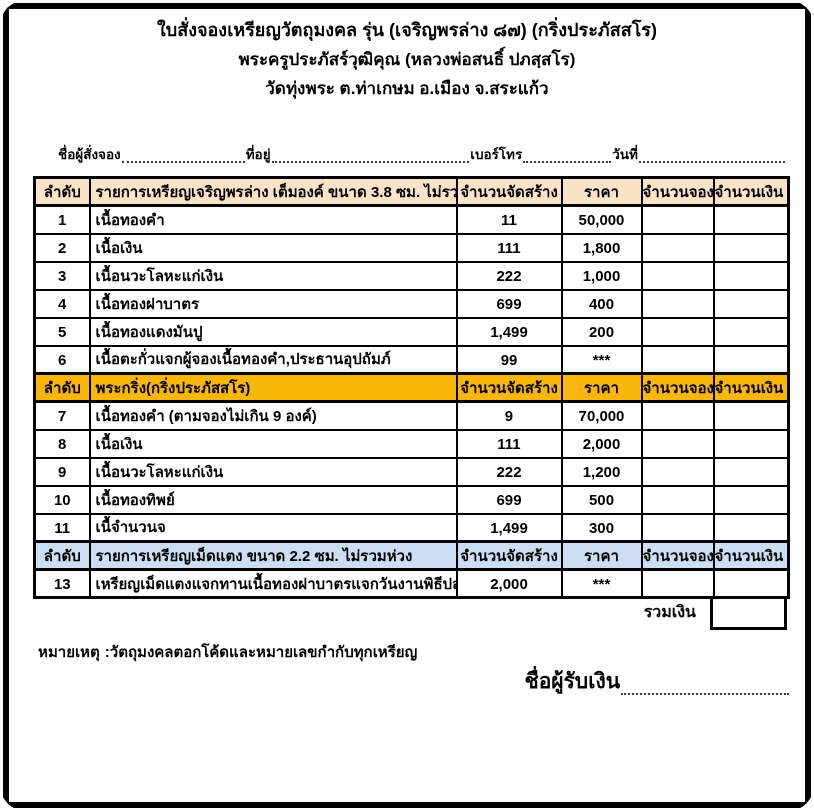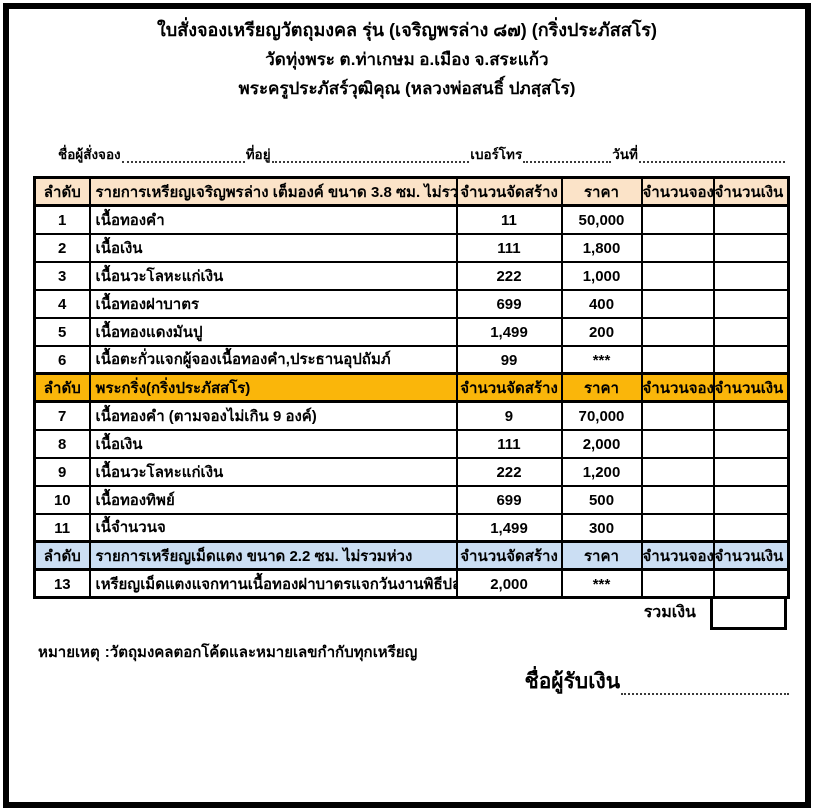--- a/index.html
+++ b/index.html
@@ -1,19 +1,19 @@
 <!DOCTYPE html>
 <html><head>
 <meta charset="utf-8">
 <style>
   * { margin:0; padding:0; box-sizing:border-box; }
   html,body { background:#ffffff; }
   body { font-family:"Liberation Sans","DejaVu Sans",sans-serif; color:#000; }
   .page {
-    position:relative; width:814px; height:811px; background:#fff; overflow:hidden;
+    position:relative; width:814px; height:811px; background:#fff; overflow:hidden;border-radius:26px;
   }
   .frame {
     position:absolute; top:3px; left:3px; right:3px; bottom:3px;
     border:6px solid #000; pointer-events:none;
   }
   .title-block { padding-top:16px; }
   .title-line { text-align:center; font-weight:bold; font-size:18px; line-height:29px; white-space:nowrap; }
   .title-line.t2, .title-line.t3 { font-size:17px; }
 
   .order-line {
@@ -58,22 +58,22 @@
   .d5 { width:168px; margin-bottom:2px; }
 </style>
 </head>
 <body>
 
 <div class="page">
   <div class="frame"></div>
 
   <div class="title-block">
     <div class="title-line t1">ใบสั่งจองเหรียญวัตถุมงคล  รุ่น  (เจริญพรล่าง ๘๗) (กริ่งประภัสสโร)</div>
+    <div class="title-line t2">พระครูประภัสร์วุฒิคุณ  (หลวงพ่อสนธิ์  ปภสฺสโร)</div>
     <div class="title-line t3">วัดทุ่งพระ  ต.ท่าเกษม  อ.เมือง  จ.สระแก้ว</div>
-    <div class="title-line t2">พระครูประภัสร์วุฒิคุณ  (หลวงพ่อสนธิ์  ปภสฺสโร)</div>
   </div>
 
   <div class="order-line">
     <span>ชื่อผู้สั่งจอง</span>
     <span class="dots d1"></span>
     <span>ที่อยู่</span>
     <span class="dots d2"></span>
     <span>เบอร์โทร</span>
     <span class="dots d3"></span>
     <span>วันที่</span>

